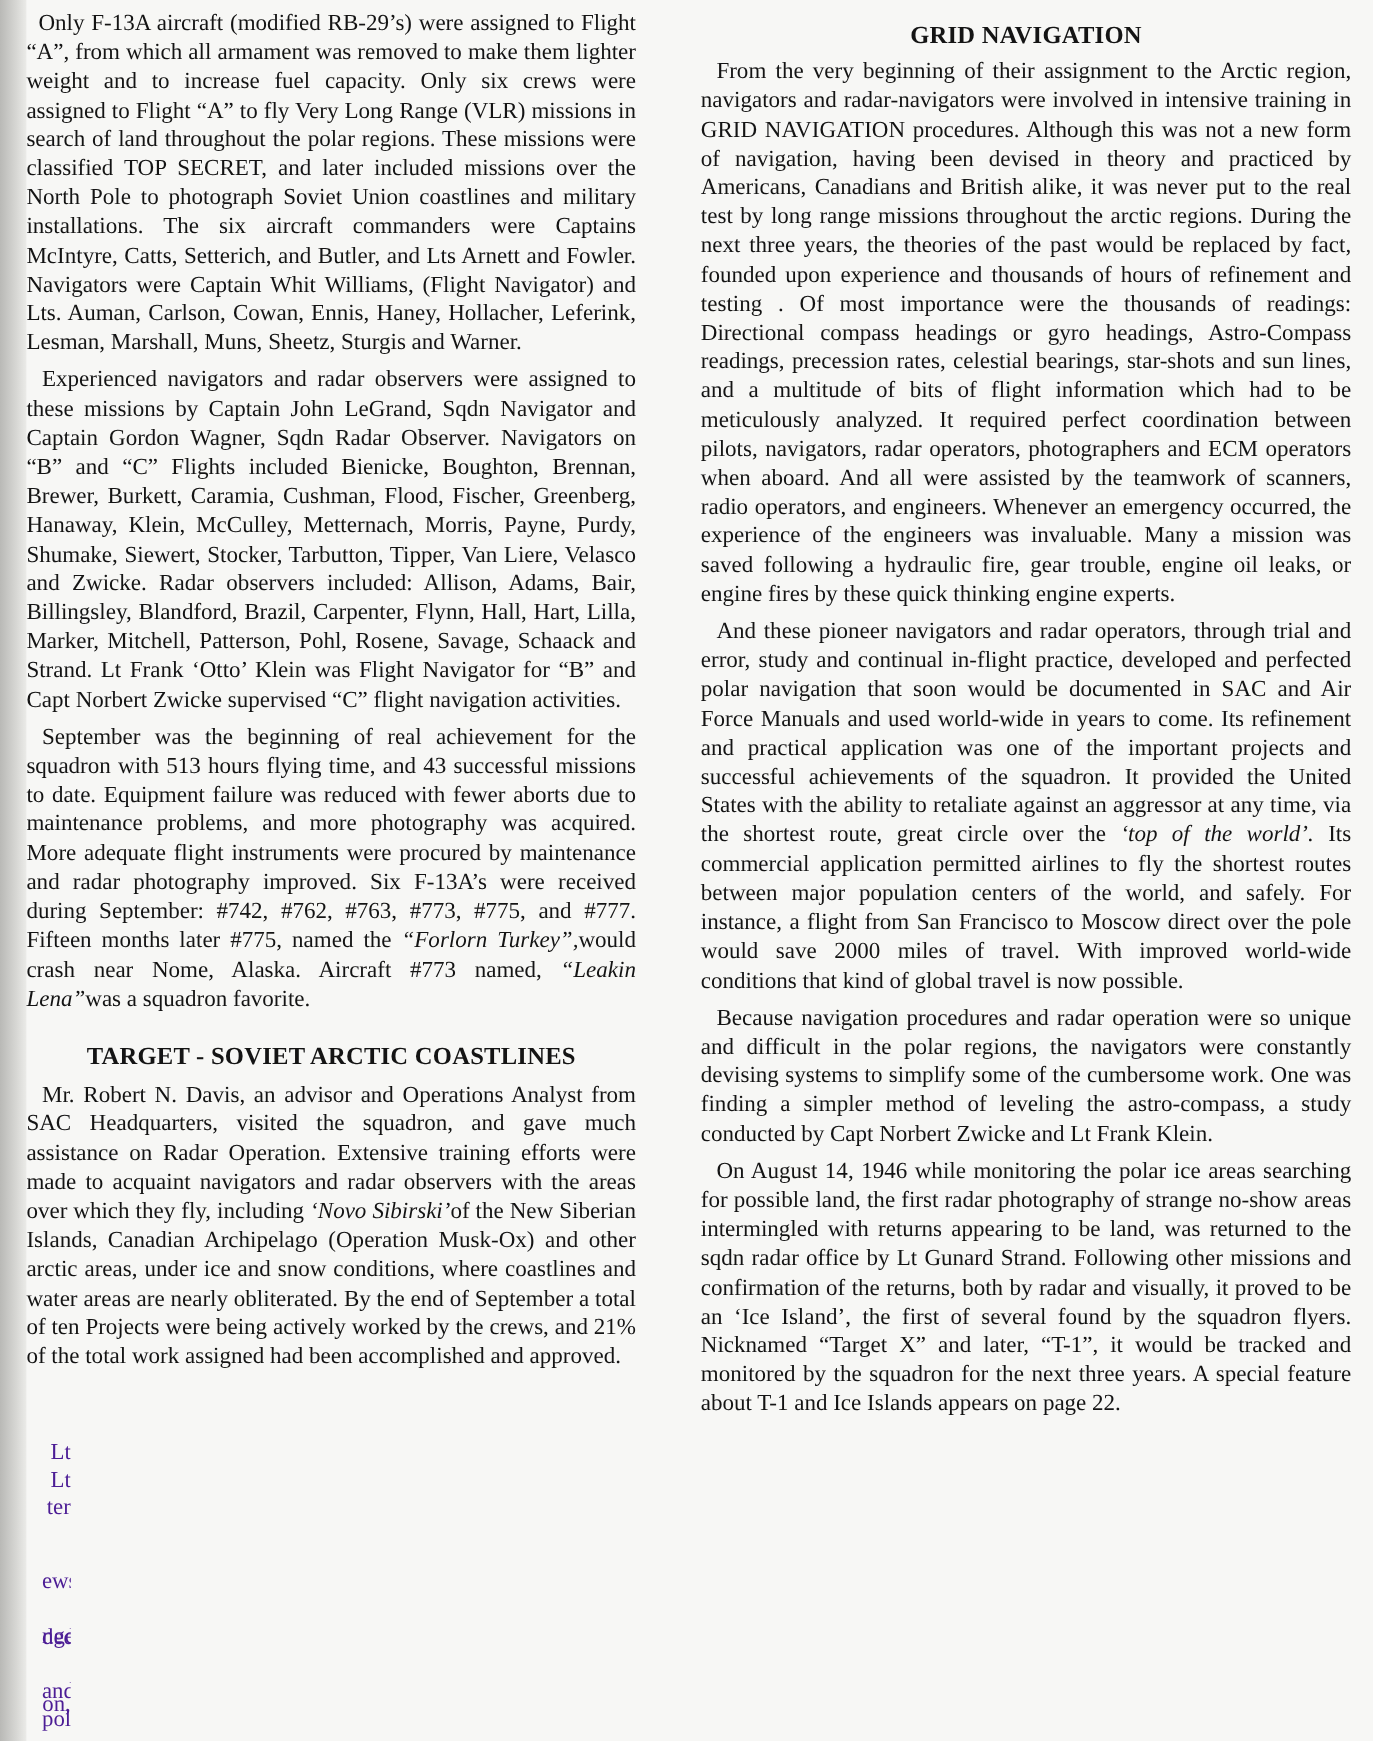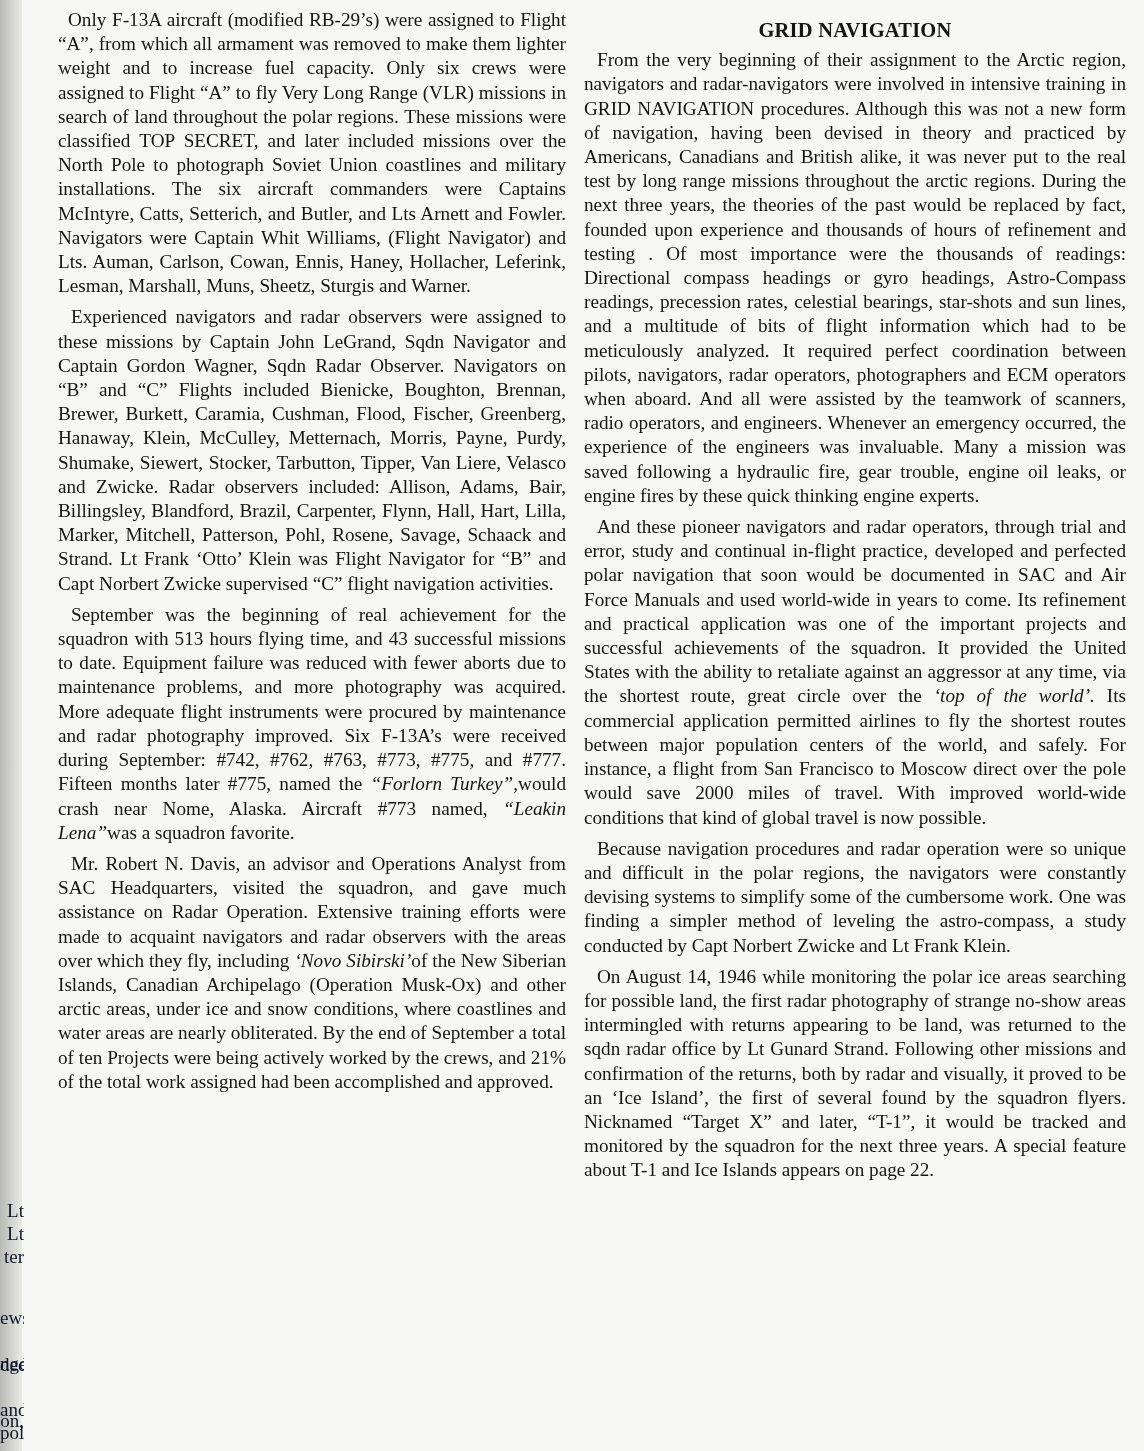--- a/index.html
+++ b/index.html
@@ -9,29 +9,29 @@
     font-family: "Liberation Serif", "DejaVu Serif", serif;
     color: #141414;
     position: relative;
   }
   .gutter {
     position: absolute; left: 0; top: 0; width: 22px; height: 1451px;
     background: linear-gradient(to right, #b9b9b6 0%, #d6d6d3 60%, #ebebe8 100%);
   }
   .margin-frag {
     position: absolute; left: 0; width: 24px;
-    font-size: 19px; line-height: 23px; text-align: right; color: #0f172a;
-    overflow: hidden; white-space: nowrap;
+    font-size: 19px; line-height: 23px; text-align: right; color: #4c1d95;
+    overflow: hidden; white-space: nowrap; padding-left: 35px;
   }
   .col {
     position: absolute; top: 8px;
     font-size: 19.2px; line-height: 24.2px;
     text-align: justify;
   }
-  .col.left { left: 10px; width: 508px; padding-left: 48px; }
+  .col.left { left: 22px; width: 508px; }
   .col.right { left: 584px; width: 542px; top: 18px; }
   .col p { margin: 0 0 7px 0; text-indent: 13px; }
   .col p.first { text-indent: 10px; }
   .col h2 {
     margin: 0 0 8px 0; text-align: center;
     font-size: 20.5px; font-weight: bold; letter-spacing: 0.2px;
   }
   .col.left h2 { margin-top: 24px; }
   .col.right h2 { margin-bottom: 6px; }
   em { }
@@ -49,20 +49,21 @@
 <div class="margin-frag" style="top:1352px;">nge</div>
 <div class="margin-frag" style="top:1409px">on,</div>
 <div class="margin-frag" style="top:1398px">and</div>
 <div class="margin-frag" style="top:1421px">pole</div>
 
 <div class="col left">
   <p class="first">Only F-13A aircraft (modified RB-29’s) were assigned to Flight “A”, from which all armament was removed to make them lighter weight and to increase fuel capacity. Only six crews were assigned to Flight “A” to fly Very Long Range (VLR) missions in search of land throughout the polar regions. These missions were classified TOP SECRET, and later included missions over the North Pole to photograph Soviet Union coastlines and military installations. The six aircraft commanders were Captains McIntyre, Catts, Setterich, and Butler, and Lts Arnett and Fowler. Navigators were Captain Whit Williams, (Flight Navigator) and Lts. Auman, Carlson, Cowan, Ennis, Haney, Hollacher, Leferink, Lesman, Marshall, Muns, Sheetz, Sturgis and Warner.</p>
   <p>Experienced navigators and radar observers were assigned to these missions by Captain John LeGrand, Sqdn Navigator and Captain Gordon Wagner, Sqdn Radar Observer. Navigators on “B” and “C” Flights included Bienicke, Boughton, Brennan, Brewer, Burkett, Caramia, Cushman, Flood, Fischer, Greenberg, Hanaway, Klein, McCulley, Metternach, Morris, Payne, Purdy, Shumake, Siewert, Stocker, Tarbutton, Tipper, Van Liere, Velasco and Zwicke. Radar observers included: Allison, Adams, Bair, Billingsley, Blandford, Brazil, Carpenter, Flynn, Hall, Hart, Lilla, Marker, Mitchell, Patterson, Pohl, Rosene, Savage, Schaack and Strand. Lt Frank ‘Otto’ Klein was Flight Navigator for “B” and Capt Norbert Zwicke supervised “C” flight navigation activities.</p>
   <p><span>September was the beginning of real achievement for the squadron with 513 hours flying time, and 43 successful missions to date. Equipment failure was reduced with fewer aborts due to maintenance problems, and more photography was acquired. More adequate flight instruments were procured by maintenance and radar photography improved. Six F-13A’s were received during September: #742, #762, #763, #773, #775, and #777. Fifteen months later #775, named the </span><em>“Forlorn Turkey”,</em><span>would crash near Nome, Alaska. Aircraft #773 named, </span><em>“Leakin Lena”</em><span>was a squadron favorite.</span></p>
 
+  <h2>TARGET - SOVIET ARCTIC COASTLINES</h2>
 
   <p><span>Mr. Robert N. Davis, an advisor and Operations Analyst from SAC Headquarters, visited the squadron, and gave much assistance on Radar Operation. Extensive training efforts were made to acquaint navigators and radar observers with the areas over which they fly, including </span><em>‘Novo Sibirski’</em><span>of the New Siberian Islands, Canadian Archipelago (Operation Musk-Ox) and other arctic areas, under ice and snow conditions, where coastlines and water areas are nearly obliterated. By the end of September a total of ten Projects were being actively worked by the crews, and 21% of the total work assigned had been accomplished and approved.</span></p>
 </div>
 
 <div class="col right">
   <h2>GRID NAVIGATION</h2>
   <p>From the very beginning of their assignment to the Arctic region, navigators and radar-navigators were involved in intensive training in GRID NAVIGATION procedures. Although this was not a new form of navigation, having been devised in theory and practiced by Americans, Canadians and British alike, it was never put to the real test by long range missions throughout the arctic regions. During the next three years, the theories of the past would be replaced by fact, founded upon experience and thousands of hours of refinement and testing . Of most importance were the thousands of readings: Directional compass headings or gyro headings, Astro-Compass readings, precession rates, celestial bearings, star-shots and sun lines, and a multitude of bits of flight information which had to be meticulously analyzed. It required perfect coordination between pilots, navigators, radar operators, photographers and ECM operators when aboard. And all were assisted by the teamwork of scanners, radio operators, and engineers. Whenever an emergency occurred, the experience of the engineers was invaluable. Many a mission was saved following a hydraulic fire, gear trouble, engine oil leaks, or engine fires by these quick thinking engine experts.</p>
   <p><span>And these pioneer navigators and radar operators, through trial and error, study and continual in-flight practice, developed and perfected polar navigation that soon would be documented in SAC and Air Force Manuals and used world-wide in years to come. Its refinement and practical application was one of the important projects and successful achievements of the squadron. It provided the United States with the ability to retaliate against an aggressor at any time, via the shortest route, great circle over the </span><em>‘top of the world’.</em><span> Its commercial application permitted airlines to fly the shortest routes between major population centers of the world, and safely. For instance, a flight from San Francisco to Moscow direct over the pole would save 2000 miles of travel. With improved world-wide conditions that kind of global travel is now possible.</span></p>
   <p>Because navigation procedures and radar operation were so unique and difficult in the polar regions, the navigators were constantly devising systems to simplify some of the cumbersome work. One was finding a simpler method of leveling the astro-compass, a study conducted by Capt Norbert Zwicke and Lt Frank Klein.</p>
   <p>On August 14, 1946 while monitoring the polar ice areas searching for possible land, the first radar photography of strange no-show areas intermingled with returns appearing to be land, was returned to the sqdn radar office by Lt Gunard Strand. Following other missions and confirmation of the returns, both by radar and visually, it proved to be an ‘Ice Island’, the first of several found by the squadron flyers. Nicknamed “Target X” and later, “T-1”, it would be tracked and monitored by the squadron for the next three years. A special feature about T-1 and Ice Islands appears on page 22.</p>

